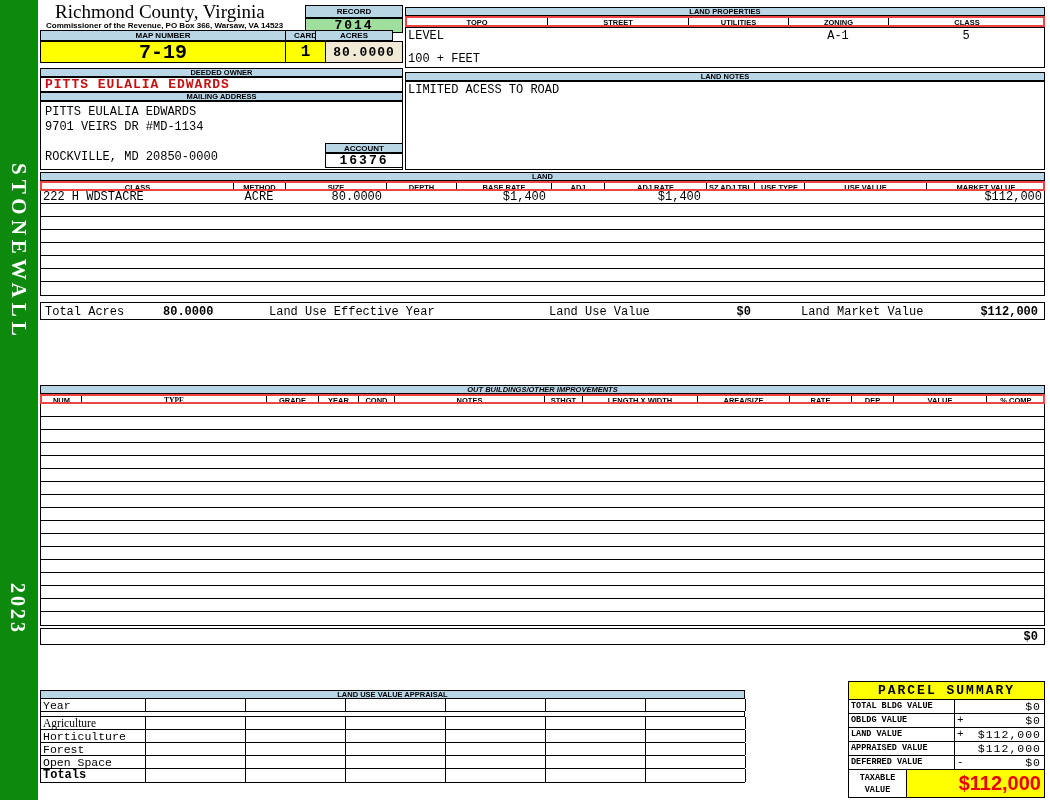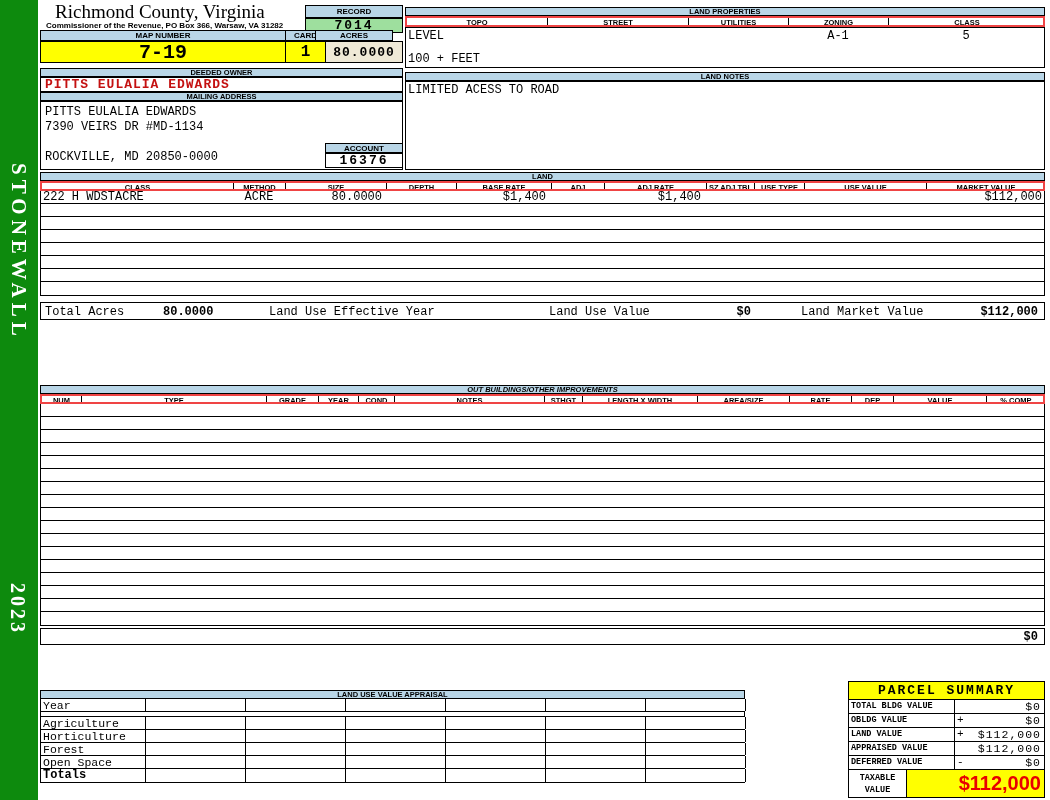--- a/index.html
+++ b/index.html
@@ -47,21 +47,21 @@
 </style>
 </head>
 <body>
 
 <div class="abs sidebar">
   <div class="vtext" style="top:163px;font-size:21px;">STONEWALL</div>
   <div class="vtext" style="top:583px;font-size:20px;letter-spacing:3px;">2023</div>
 </div>
 
 <div class="abs" style="left:55px;top:1px;font:19px 'Liberation Serif',serif;color:#000;">Richmond County, Virginia</div>
-<div class="abs" style="left:46px;top:21px;font:bold 8px 'Liberation Sans',sans-serif;">Commissioner of the Revenue, PO Box 366, Warsaw, VA 31282</div>
+<div class="abs" style="left:46px;top:21px;font:bold 8px 'Liberation Sans',sans-serif;">Commissioner of the Revenue, PO Box 366, Warsaw, VA 14523</div>
 
 <div class="abs bar tall" style="left:305px;top:5px;width:98px;height:13px;line-height:11px;">RECORD</div>
 <div class="abs box green mono b center" style="left:305px;top:18px;width:98px;height:15px;line-height:14px;font-size:13px;letter-spacing:2px;">7014</div>
 
 <div class="abs bar tall" style="left:40px;top:30px;width:246px;height:11px;">MAP NUMBER</div>
 <div class="abs bar tall" style="left:285px;top:30px;width:41px;height:11px;">CARD</div>
 <div class="abs bar tall" style="left:315px;top:30px;width:78px;height:11px;">ACRES</div>
 <div class="abs box yellow mono b center" style="left:40px;top:41px;width:246px;height:22px;line-height:21px;font-size:20px;">7-19</div>
 <div class="abs box yellow mono b center" style="left:285px;top:41px;width:41px;height:22px;line-height:21px;font-size:16px;">1</div>
 <div class="abs box cream mono b center" style="left:325px;top:41px;width:78px;height:22px;line-height:21px;font-size:13px;letter-spacing:1px;">80.0000</div>
@@ -84,21 +84,21 @@
 <div class="abs bar" style="left:405px;top:72px;width:640px;height:9px;">LAND NOTES</div>
 <div class="abs box" style="left:405px;top:81px;width:640px;height:89px;">
   <span class="abs mono" style="left:2px;top:1px;">LIMITED ACESS TO ROAD</span>
 </div>
 
 <div class="abs bar" style="left:40px;top:68px;width:363px;height:9px;">DEEDED OWNER</div>
 <div class="abs box mono b red" style="left:40px;top:77px;width:363px;height:15px;line-height:14px;padding-left:4px;font-size:13px;letter-spacing:1px;">PITTS EULALIA EDWARDS</div>
 <div class="abs bar" style="left:40px;top:92px;width:363px;height:9px;">MAILING ADDRESS</div>
 <div class="abs box" style="left:40px;top:101px;width:363px;height:69px;">
   <span class="abs mono" style="left:4px;top:3px;">PITTS EULALIA EDWARDS</span>
-  <span class="abs mono" style="left:4px;top:18px;">7390 VEIRS DR #MD-1134</span>
+  <span class="abs mono" style="left:4px;top:18px;">9701 VEIRS DR #MD-1134</span>
   <span class="abs mono" style="left:4px;top:48px;">ROCKVILLE, MD 20850-0000</span>
 </div>
 <div class="abs bar tall" style="left:325px;top:143px;width:78px;height:10px;">ACCOUNT</div>
 <div class="abs box mono b center" style="left:325px;top:153px;width:78px;height:15px;line-height:14px;font-size:13px;letter-spacing:2px;">16376</div>
 
 <div class="abs bar" style="left:40px;top:172px;width:1005px;height:9px;">LAND</div>
 <div class="abs hrow" style="left:40px;top:181px;width:1005px;height:10px;">
   <span class="hc" style="width:192px;">CLASS</span>
   <span class="hc" style="width:52px;">METHOD</span>
   <span class="hc" style="width:101px;">SIZE</span>
@@ -134,21 +134,21 @@
   <span class="abs mono" style="left:228px;top:2px;">Land Use Effective Year</span>
   <span class="abs mono" style="left:508px;top:2px;">Land Use Value</span>
   <span class="abs mono b right" style="left:640px;top:2px;width:70px;">$0</span>
   <span class="abs mono" style="left:760px;top:2px;">Land Market Value</span>
   <span class="abs mono b right" style="right:6px;top:2px;">$112,000</span>
 </div>
 
 <div class="abs bar" style="left:40px;top:385px;width:1005px;height:9px;font-style:italic;">OUT BUILDINGS/OTHER IMPROVEMENTS</div>
 <div class="abs hrow" style="left:40px;top:394px;width:1005px;height:10px;">
   <span class="hc" style="width:40px;">NUM</span>
-  <span class="hc" style="width:185px;">TYPE</span>
+  <span class="hc" style="width:185px;font-family:Liberation Serif, serif;">TYPE</span>
   <span class="hc" style="width:52px;">GRADE</span>
   <span class="hc" style="width:40px;">YEAR</span>
   <span class="hc" style="width:36px;">COND</span>
   <span class="hc" style="width:150px;">NOTES</span>
   <span class="hc" style="width:38px;">STHGT</span>
   <span class="hc" style="width:115px;">LENGTH X WIDTH</span>
   <span class="hc" style="width:92px;">AREA/SIZE</span>
   <span class="hc" style="width:62px;">RATE</span>
   <span class="hc" style="width:42px;">DEP</span>
   <span class="hc" style="width:93px;">VALUE</span>
@@ -183,21 +183,21 @@
     <span class="apc" style="width:105px;">Year</span>
     <span class="apc" style="width:100px;"></span>
       <span class="apc" style="width:100px;"></span>
       <span class="apc" style="width:100px;"></span>
       <span class="apc" style="width:100px;"></span>
       <span class="apc" style="width:100px;"></span>
       <span class="apc" style="width:100px;"></span>
   </div>
   <div style="height:5px;background:#fff;border-left:1px solid #000;border-right:1px solid #000;border-bottom:1px solid #000;box-sizing:border-box;"></div>
   <div class="aprow" style="height:13px;">
-    <span class="apc" style="width:105px;">Agriculture</span>
+    <span class="apc" style="width:105px;font-family:Liberation Serif, serif;">Agriculture</span>
     <span class="apc" style="width:100px;"></span>
       <span class="apc" style="width:100px;"></span>
       <span class="apc" style="width:100px;"></span>
       <span class="apc" style="width:100px;"></span>
       <span class="apc" style="width:100px;"></span>
       <span class="apc" style="width:100px;"></span>
   </div>
   <div class="aprow" style="height:13px;">
     <span class="apc" style="width:105px;">Horticulture</span>
     <span class="apc" style="width:100px;"></span>

